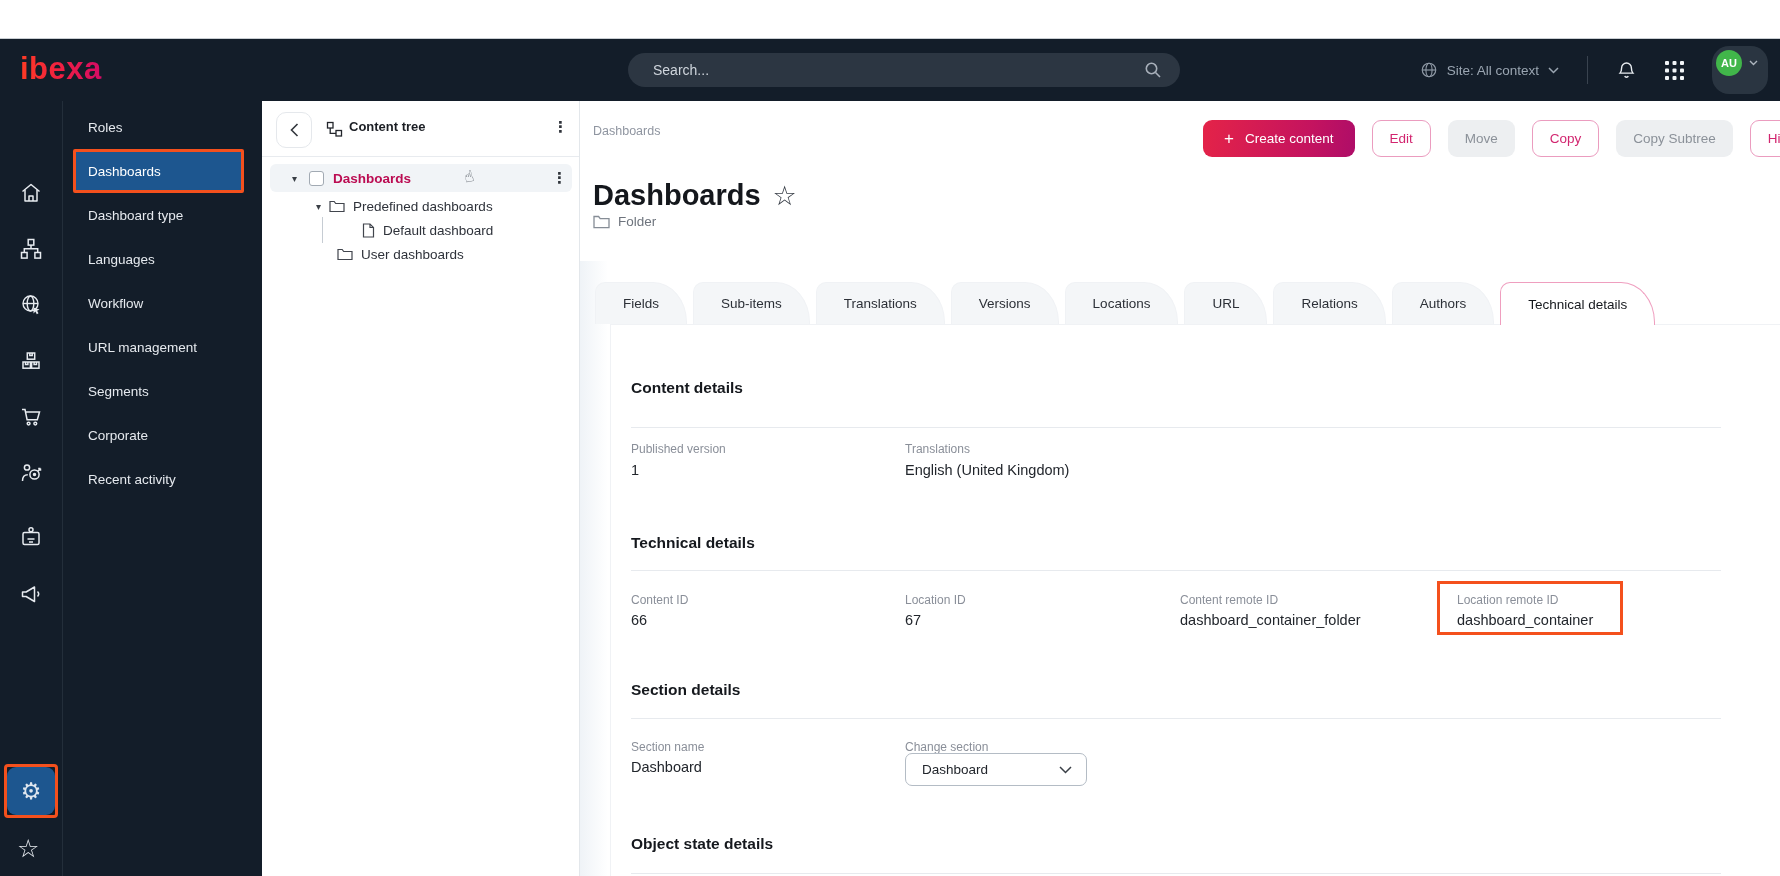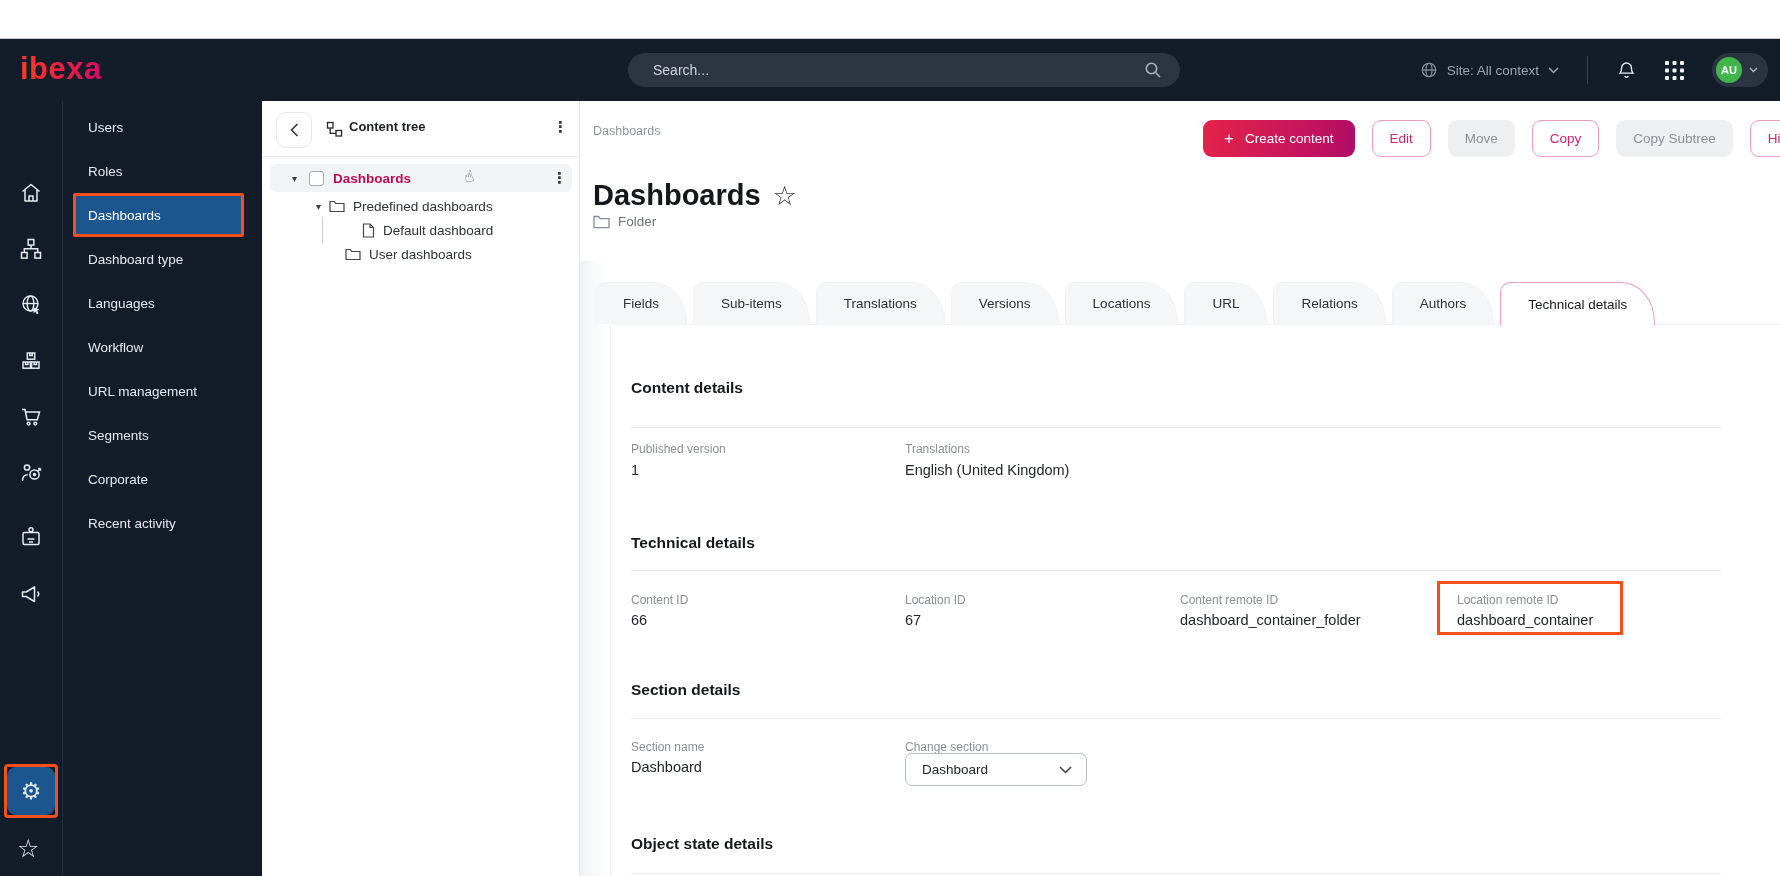--- a/index.html
+++ b/index.html
@@ -14,21 +14,21 @@
           background:linear-gradient(90deg,#ff3b24 0%,#ee1d45 55%,#d40b66 100%);
           -webkit-background-clip:text; background-clip:text; -webkit-text-fill-color:transparent; cursor:pointer; }
   .search { position:absolute; left:628px; top:14px; width:552px; height:34px; background:#2c3642; border-radius:17px;
             display:flex; align-items:center; padding:0 18px 0 25px; }
   .search input { flex:1; background:transparent; border:none; outline:none; color:#dfe4ea; font-size:14px; font-family:inherit; }
   .search input::placeholder { color:#cfd5dc; }
   .top-right { position:absolute; right:12px; top:0; height:62px; display:flex; align-items:center; gap:28px; }
   .site-ctx { display:flex; align-items:center; gap:9px; color:#9aa5b1; font-size:13.5px; cursor:pointer; }
   .tb-divider { width:1px; height:28px; background:#39434f; }
   .tb-icon { color:#e9edf1; cursor:pointer; }
-  .avatar-pill { display:flex; align-items:center; gap:7px; background:#2a3541; border-radius:17px; padding:4px 10px 4px 4px; cursor:pointer; }
+  .avatar-pill { display:flex; align-items:center; gap:7px; background:#2a3541; border-radius:17px; padding:4px 10px 18px 4px; cursor:pointer; }
   .avatar { width:26px; height:26px; border-radius:50%; background:#41b64a; color:#fff; font-size:11px; font-weight:700;
             display:flex; align-items:center; justify-content:center; }
 
   
   .rail { position:absolute; left:0; top:62px; width:62px; height:814px; background:#131d29; }
   .rail-btn { position:absolute; left:19px; width:24px; height:24px; color:#e7ebf0; cursor:pointer; }
   .gear-wrap { position:absolute; left:4px; top:663px; width:54px; height:54px; border:3px solid #f4501d; border-radius:4px; }
   .gear-btn { width:100%; height:100%; background:#1d568f; border-radius:9px; display:flex; align-items:center; justify-content:center;
               color:#dfe6ee; font-size:23px; cursor:pointer; }
   .rail-star { position:absolute; left:17px; top:735px; font-size:25px; color:#e7ebf0; cursor:pointer; line-height:1; }
@@ -223,21 +223,20 @@
     <span class="rail-star glyph">☆</span>
     <span class="rail-trash">
       <svg width="24" height="24" viewBox="0 0 24 24" fill="none" stroke="currentColor" stroke-width="1.5">
           <path d="M4.5 6.5h15M9.5 6.5V4.5h5v2M6.5 6.5l1 14h9l1-14"></path>
           <path d="M10.2 10v7M13.8 10v7"></path>
         </svg>
     </span>
   </nav>
 
   <nav class="menu">
-    <div class="menu-item">Users</div>
     <div class="menu-item">Roles</div>
     <div class="menu-item active">Dashboards</div>
     <div class="menu-item">Dashboard type</div>
     <div class="menu-item">Languages</div>
     <div class="menu-item">Workflow</div>
     <div class="menu-item">URL management</div>
     <div class="menu-item">Segments</div>
     <div class="menu-item">Corporate</div>
     <div class="menu-item">Recent activity</div>
   </nav>
@@ -283,21 +282,21 @@
     <div class="tree-row" style="left:0; top:117px; width:318px; height:24px;">
       <span style="margin-left:100px">
         <svg width="13" height="15" viewBox="0 0 13 15" fill="none" stroke="#41454d" stroke-width="1.2">
             <path d="M1.5 1h6.5l3.5 3.5V14h-10z"></path>
             <path d="M8 1v3.5h3.5"></path>
           </svg>
       </span>
       <span style="margin-left:8px">Default dashboard</span>
     </div>
 
-    <div class="tree-row" style="left:8px; top:141px; width:258px; height:24px;">
+    <div class="tree-row" style="left:0; top:141px; width:258px; height:24px;">
       <span style="margin-left:75px">
         <svg width="16" height="13" viewBox="0 0 16 13" fill="none" stroke="#41454d" stroke-width="1.2">
             <path d="M1 1.5h4.2l1.5 2H15v8H1z"></path>
           </svg>
       </span>
       <span style="margin-left:8px">User dashboards</span>
     </div>
   </aside>
 
   <main class="main">

